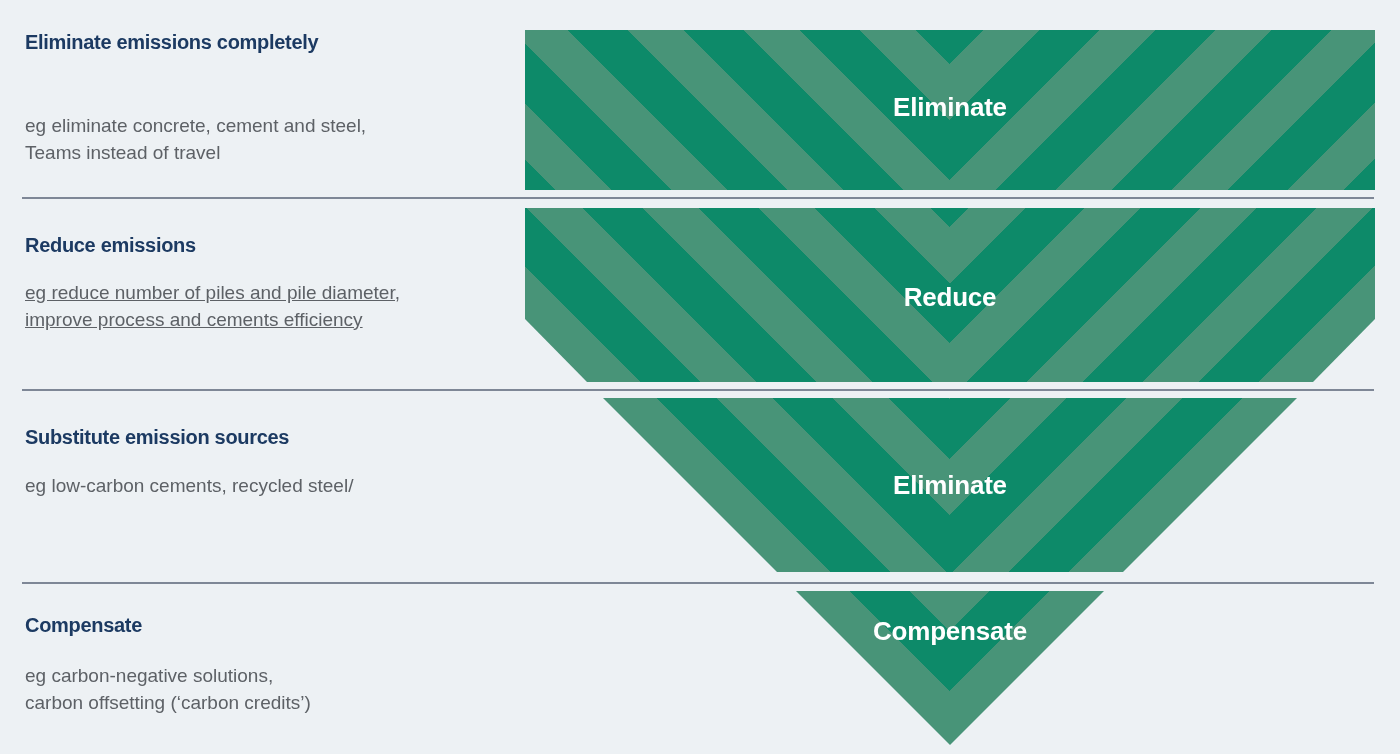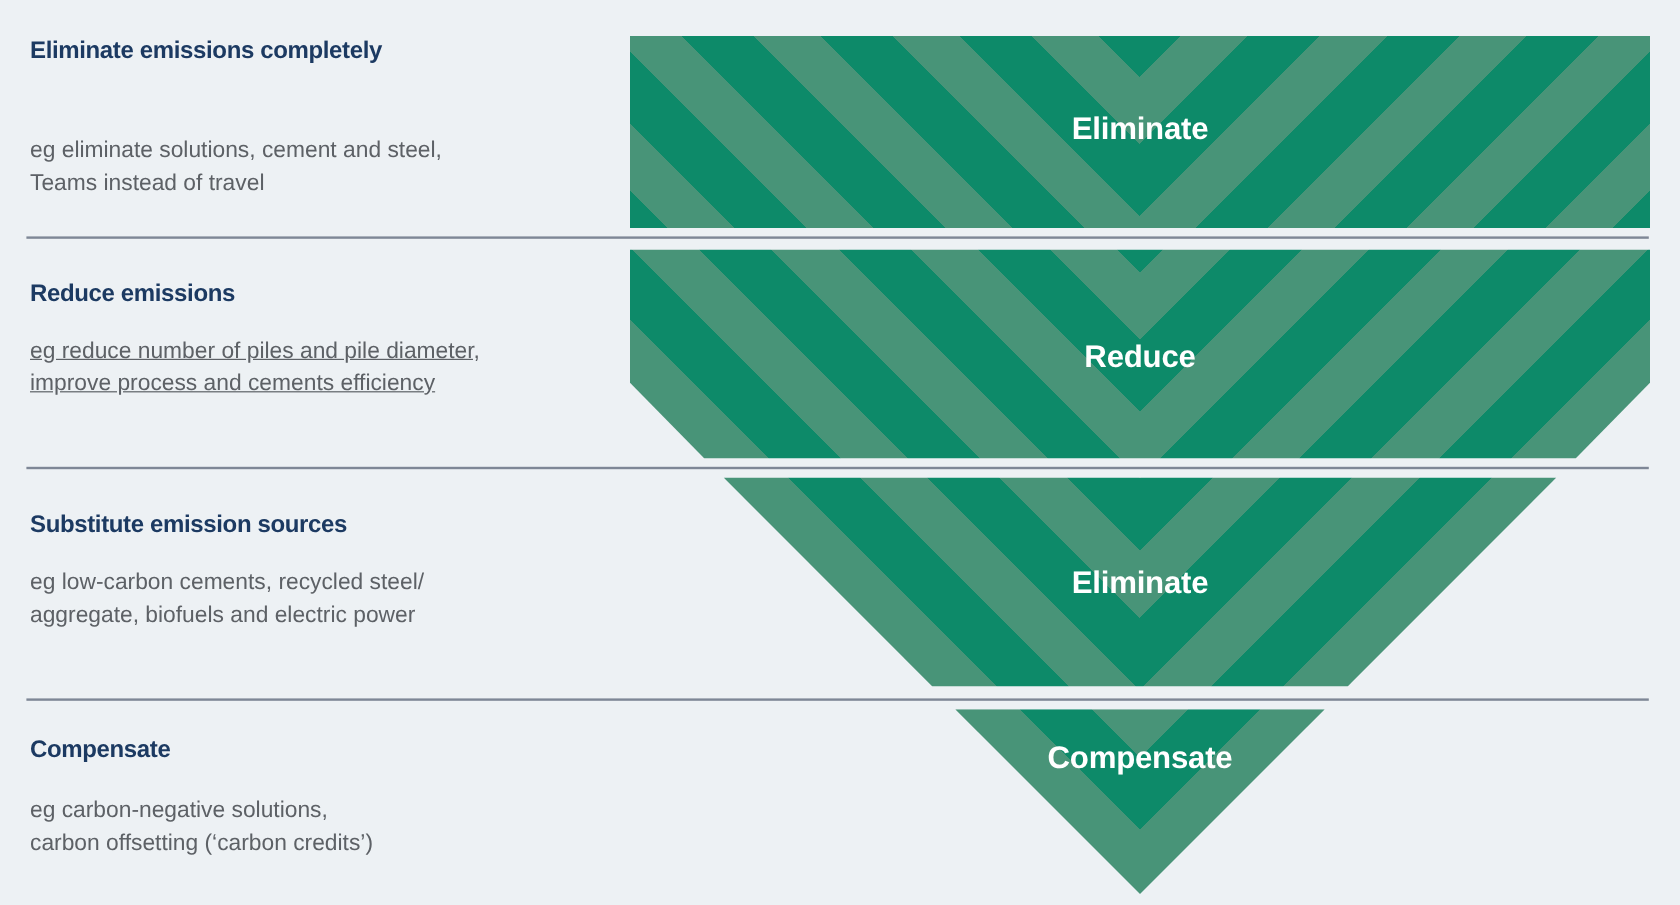--- a/index.html
+++ b/index.html
@@ -118,38 +118,37 @@
   .band-label.l3{top:438px;}
   .band-label.l4{top:584px;}
 </style>
 </head>
 <body>
 
 <div id="stage">
 
   <div class="heading h1">Eliminate emissions completely</div>
   <div class="desc b1">
-    <div>eg eliminate solutions, cement and steel,</div>
+    <div>eg eliminate concrete, cement and steel,</div>
     <div>Teams instead of travel</div>
   </div>
 
   <div class="divider d1"></div>
 
   <div class="heading h2">Reduce emissions</div>
   <div class="desc b2">
     <div>eg reduce number of piles and pile diameter,</div>
     <div>improve process and cements efficiency</div>
   </div>
 
   <div class="divider d2"></div>
 
   <div class="heading h3">Substitute emission sources</div>
   <div class="desc b3">
     <div>eg low-carbon cements, recycled steel/</div>
-    <div>aggregate, biofuels and electric power</div>
   </div>
 
   <div class="divider d3"></div>
 
   <div class="heading h4">Compensate</div>
   <div class="desc b4">
     <div>eg carbon-negative solutions,</div>
     <div>carbon offsetting (‘carbon credits’)</div>
   </div>
 

